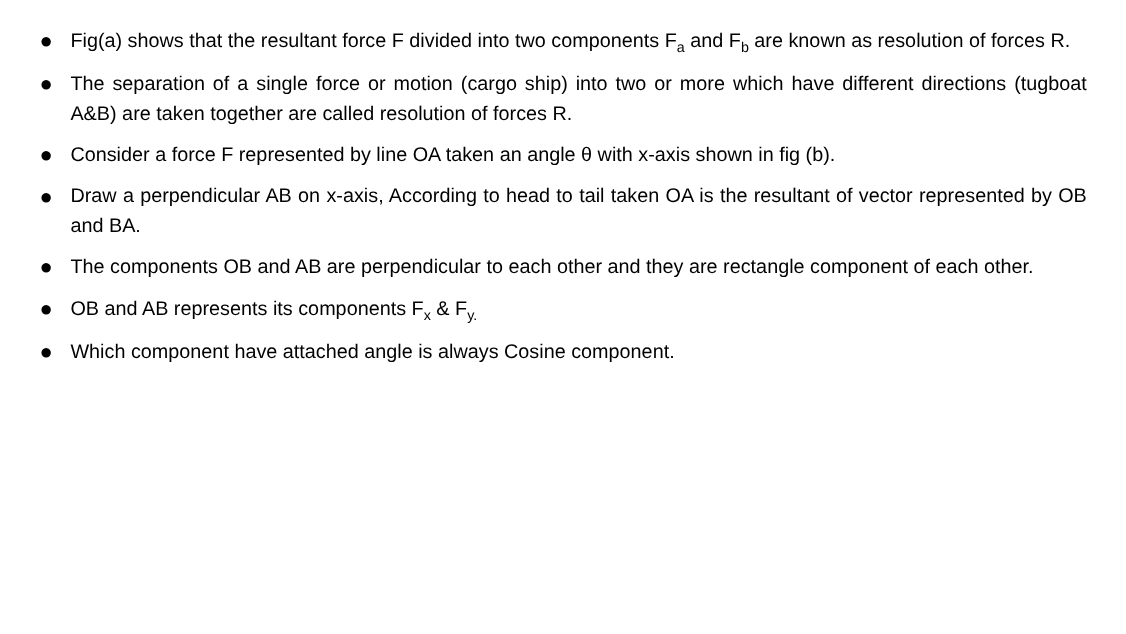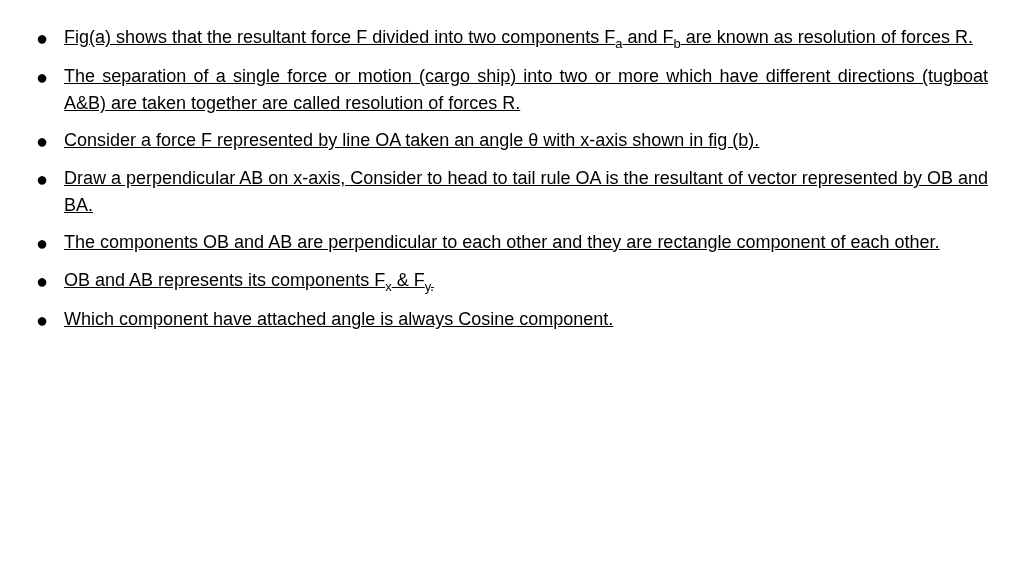--- a/index.html
+++ b/index.html
@@ -42,21 +42,20 @@
 
     ul li .bullet {
       min-width: 28px;
       font-size: 20px;
       line-height: 1.4;
       display: inline-block;
     }
 
     ul li .text {
       flex: 1;
-      text-decoration: underline;
     }
 
     sub {
       font-size: 13px;
       vertical-align: sub;
     }
   </style>
 </head>
 <body>
 
@@ -69,21 +68,21 @@
       <li>
         <span class="bullet">●</span>
         <span class="text">The separation of a single force or motion (cargo ship) into two or more  which  have  different  directions  (tugboat  A&amp;B)  are  taken together are called resolution of forces R.</span>
       </li>
       <li>
         <span class="bullet">●</span>
         <span class="text">Consider a force F represented by line OA taken an angle θ with x-axis shown in fig (b).</span>
       </li>
       <li>
         <span class="bullet">●</span>
-        <span class="text">Draw a perpendicular AB on x-axis,  Consider  to  head  to  tail  rule OA is the resultant of vector represented by OB and BA.</span>
+        <span class="text">Draw a perpendicular AB on x-axis,  According  to  head  to  tail  taken OA is the resultant of vector represented by OB and BA.</span>
       </li>
       <li>
         <span class="bullet">●</span>
         <span class="text">The components OB and AB are perpendicular to each other and they are rectangle component of each other.</span>
       </li>
       <li>
         <span class="bullet">●</span>
         <span class="text">OB and AB represents its components F<sub>x</sub> &amp; F<sub>y.</sub></span>
       </li>
       <li>

